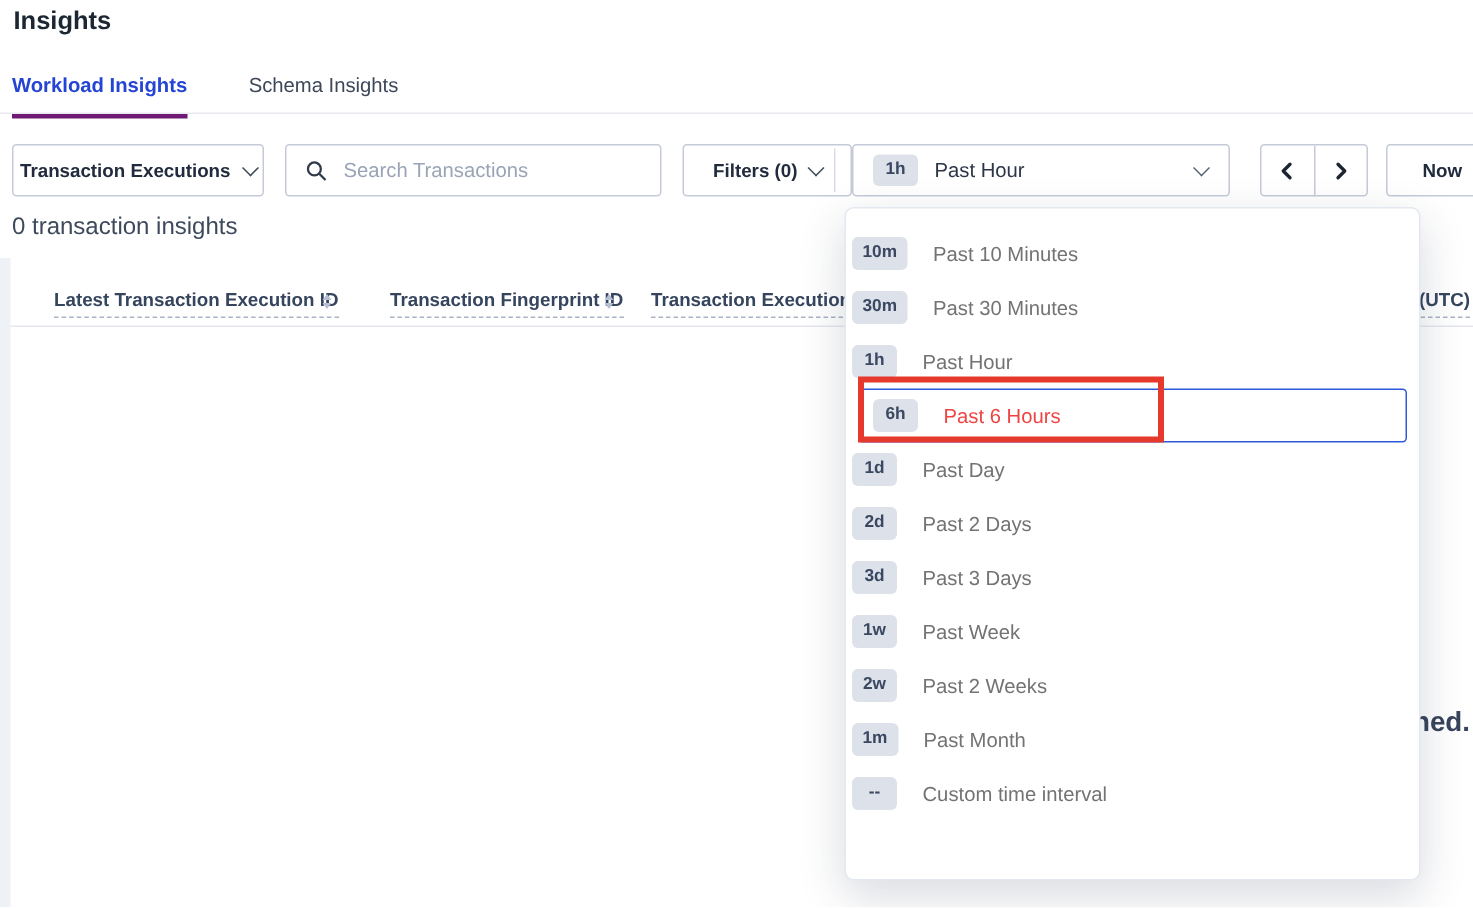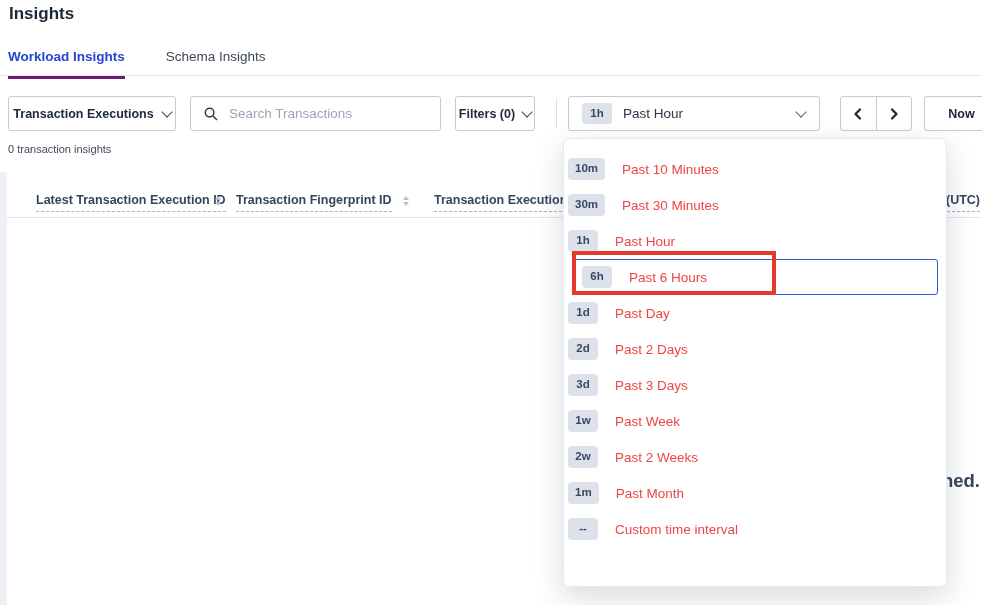--- a/index.html
+++ b/index.html
@@ -22,34 +22,34 @@
   .btn-label{font-size:12.5px;font-weight:700;color:#202b3d;}
   .cdown{display:inline-block;width:7px;height:7px;border-right:1.7px solid #3d4859;
          border-bottom:1.7px solid #3d4859;transform:rotate(45deg);margin-top:-4px;}
   .cdown.thin{border-width:1.3px;border-color:#59637a;}
 
   .view-select{left:8px;width:168px;justify-content:center;gap:9px;cursor:pointer;}
   .searchbox{left:190px;width:251px;padding:0 19px 0 13px;gap:9px;}
   .searchbox input{border:none;outline:none;flex:1;font-family:"Liberation Sans",sans-serif;
                    font-size:13.5px;color:#202b3d;background:transparent;}
   .searchbox input::placeholder{color:#9aa4b6;}
-  .filters-btn{left:455px;width:80px;justify-content:center;gap:8px;cursor:pointer;align-items:center;}
+  .filters-btn{left:455px;width:113px;justify-content:center;gap:8px;cursor:pointer;align-items:center;}
   .tb-divider{position:absolute;left:556px;top:99px;width:1px;height:29px;background:#d8dde6;}
 
   .time-btn{left:568px;width:252px;padding:0 14px 0 13px;gap:11px;cursor:pointer;}
   .mini-badge{background:#dce1ea;border-radius:4px;font-size:11.5px;font-weight:700;color:#3b4861;
               padding:5px 7px;min-width:16px;text-align:center;line-height:1;}
   .time-btn .tlabel{font-size:13.5px;color:#2c3648;flex:1;text-align:left;}
 
   .pager{left:840px;width:72px;padding:0;overflow:hidden;}
   .pager .half{flex:1;height:100%;display:flex;align-items:center;justify-content:center;cursor:pointer;}
   .pager .half:first-child{border-right:1px solid #c4cad8;}
   .now-btn{left:924px;width:75px;justify-content:center;cursor:pointer;text-align:center;}
 
-  .status-line{position:absolute;left:8px;top:143px;font-size:11px;color:#3e4a5b;}
+  .status-line{position:absolute;left:8px;top:143px;font-size:16px;color:#3e4a5b;}
 
   
   .gutter{position:absolute;left:0;top:172px;width:7px;height:433px;background:#eef1f5;}
   .hcell{position:absolute;top:193px;font-size:12.5px;font-weight:700;color:#36455e;
          padding-bottom:4px;border-bottom:1px dashed #a8b3c4;white-space:nowrap;}
   .sort{position:absolute;top:196px;display:inline-flex;flex-direction:column;gap:2px;cursor:pointer;}
   .sort .up{width:0;height:0;border-left:3.5px solid transparent;border-right:3.5px solid transparent;
             border-bottom:4.5px solid #b6c0d2;}
   .sort .dn{width:0;height:0;border-left:3.5px solid transparent;border-right:3.5px solid transparent;
             border-top:4.5px solid #b6c0d2;}
@@ -57,21 +57,21 @@
 
   .empty-state{position:absolute;right:2px;top:470px;font-size:18.5px;font-weight:700;
                color:#37445c;white-space:nowrap;z-index:1;}
 
   
   .dropdown{position:absolute;left:563px;top:138px;width:384px;height:449px;box-sizing:border-box;
             background:#fff;border:1px solid #e4e8f0;border-radius:6px;z-index:20;
             box-shadow:0 10px 30px rgba(40,50,80,0.18);padding-top:12px;overflow:hidden;}
   .drow{height:36px;display:flex;align-items:center;padding-left:4px;box-sizing:border-box;cursor:pointer;}
   .drow .mini-badge{margin-right:17px;}
-  .drow .dlabel{font-size:13.5px;color:#ef4444;}
+  .drow .dlabel{font-size:13.5px;color:#737373;}
   .drow.selected{margin:0 8px;padding-left:9px;border:1px solid #2e59dd;border-radius:3px;}
   .drow.selected .dlabel{color:#ef4444;}
 
   .annotation{position:absolute;left:572px;top:251px;width:204px;height:44px;box-sizing:border-box;
               border:4px solid #e6392b;z-index:30;pointer-events:none;}
 </style>
 </head>
 <body>
 
 <div class="stage">
@@ -129,21 +129,21 @@
   <div class="status-line">0 transaction insights</div>
 
   <div class="gutter"></div>
 
   <span class="hcell" style="left:36px;">Latest Transaction Execution ID</span>
   <span class="sort" style="left:215px;">
     <span class="up"></span>
     <span class="dn"></span>
   </span>
 
-  <span class="hcell" style="left:236px;">Transaction Fingerprint ID</span>
+  <span class="hcell" style="left:260px;">Transaction Fingerprint ID</span>
   <span class="sort" style="left:403px;">
     <span class="up"></span>
     <span class="dn"></span>
   </span>
 
   <span class="hcell" style="left:434px;">Transaction Execution</span>
 
   <span class="hcell" style="right:2px;">Start Time (UTC)</span>
 
   <div class="header-rule"></div>

